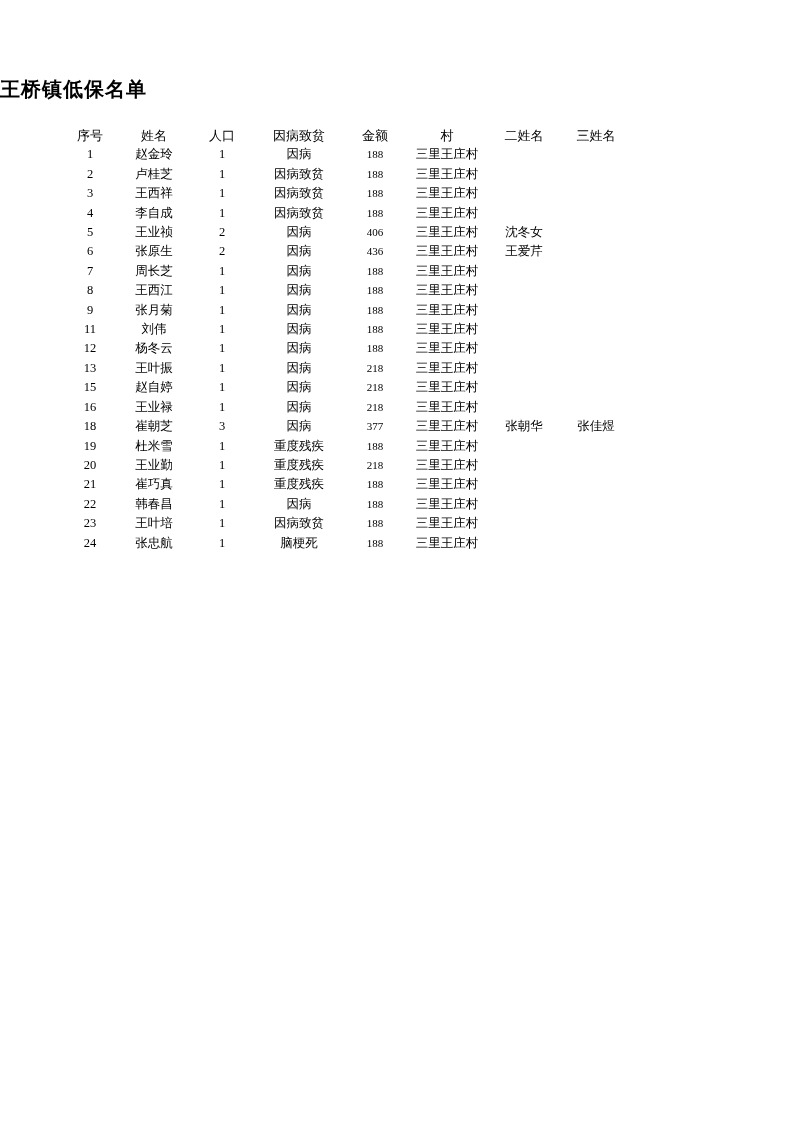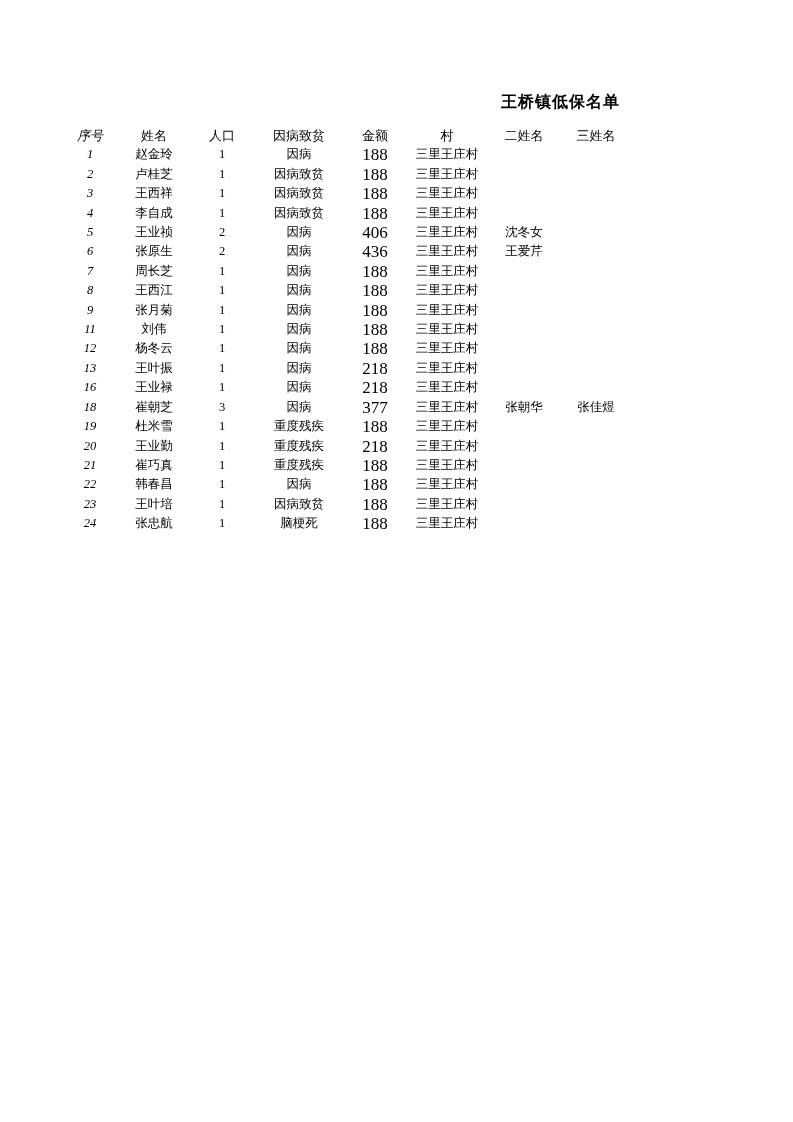--- a/index.html
+++ b/index.html
@@ -19,24 +19,24 @@
     position: absolute;
     left: 0;
     top: 0;
     width: 793px;
     height: 1122px;
     box-sizing: border-box;
   }
   .doc-title {
     position: absolute;
     left: 0;
-    top: 92px;
+    top: 76px;
     width: 620px;
-    text-align: right;
-    font-size: 16px;
+    text-align: left;
+    font-size: 20px;
     font-weight: bold;
     font-family: "DejaVu Sans", "Liberation Sans", sans-serif;
     letter-spacing: 1px;
   }
   table.roster {
     position: absolute;
     left: 62px;
     top: 126px;
     border-collapse: collapse;
     font-size: 12.5px;
@@ -48,32 +48,32 @@
     height: 19.4px;
     line-height: 19.4px;
     text-align: center;
     vertical-align: middle;
     white-space: nowrap;
     font-weight: normal;
   }
   table.roster thead th {
     font-size: 13px;
   }
-  .col-seq   { width: 56px; font-style: italic; }
+  .col-seq   { width: 56px; }
   .col-name  { width: 72px; }
   .col-pop   { width: 64px; }
   .col-cause { width: 90px; }
   .col-amt   { width: 62px; }
   .col-vil   { width: 82px; }
   .col-name2 { width: 72px; }
   .col-name3 { width: 72px; }
   .hdr-amount {
     font-size: 10.5px;
   }
-  .cell-amount { font-size: 17px; }
+  .cell-amount { font-size: 11px; }
 </style>
 </head>
 <body>
 
 <div class="page">
 
   <div class="doc-title">王桥镇低保名单</div>
 
   <table class="roster">
     <thead>
@@ -203,20 +203,30 @@
           <td class="col-seq">13</td>
           <td class="col-name">王叶振</td>
           <td class="col-pop">1</td>
           <td class="col-cause">因病</td>
           <td class="col-amt cell-amount">218</td>
           <td class="col-vil">三里王庄村</td>
           <td class="col-name2"></td>
           <td class="col-name3"></td>
         </tr>
         <tr>
+          <td class="col-seq">15</td>
+          <td class="col-name">赵自婷</td>
+          <td class="col-pop">1</td>
+          <td class="col-cause">因病</td>
+          <td class="col-amt cell-amount">218</td>
+          <td class="col-vil">三里王庄村</td>
+          <td class="col-name2"></td>
+          <td class="col-name3"></td>
+        </tr>
+        <tr>
           <td class="col-seq">16</td>
           <td class="col-name">王业禄</td>
           <td class="col-pop">1</td>
           <td class="col-cause">因病</td>
           <td class="col-amt cell-amount">218</td>
           <td class="col-vil">三里王庄村</td>
           <td class="col-name2"></td>
           <td class="col-name3"></td>
         </tr>
         <tr>

